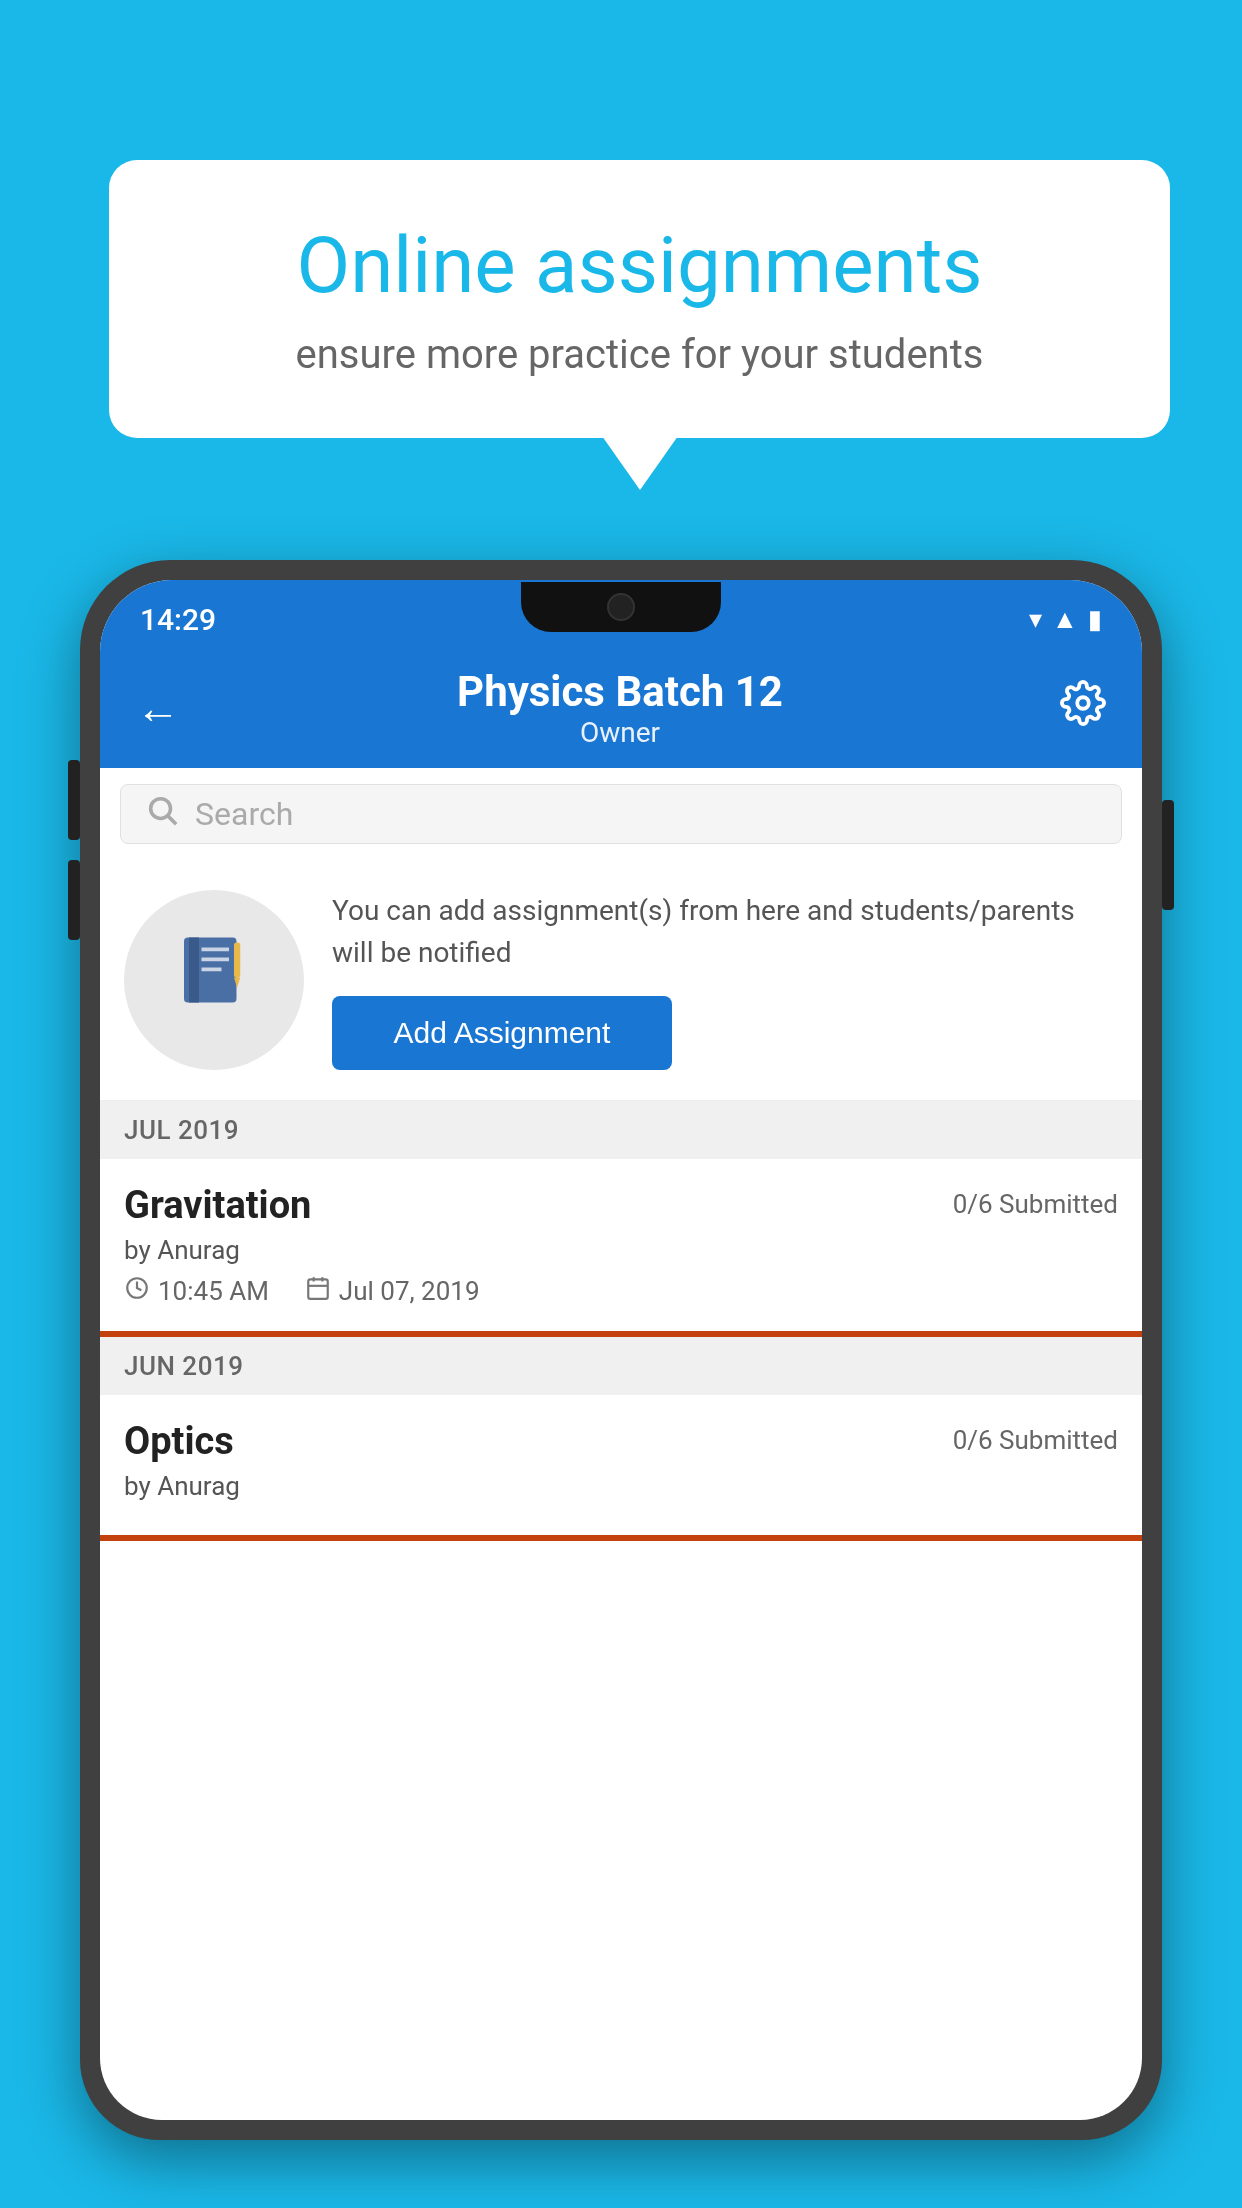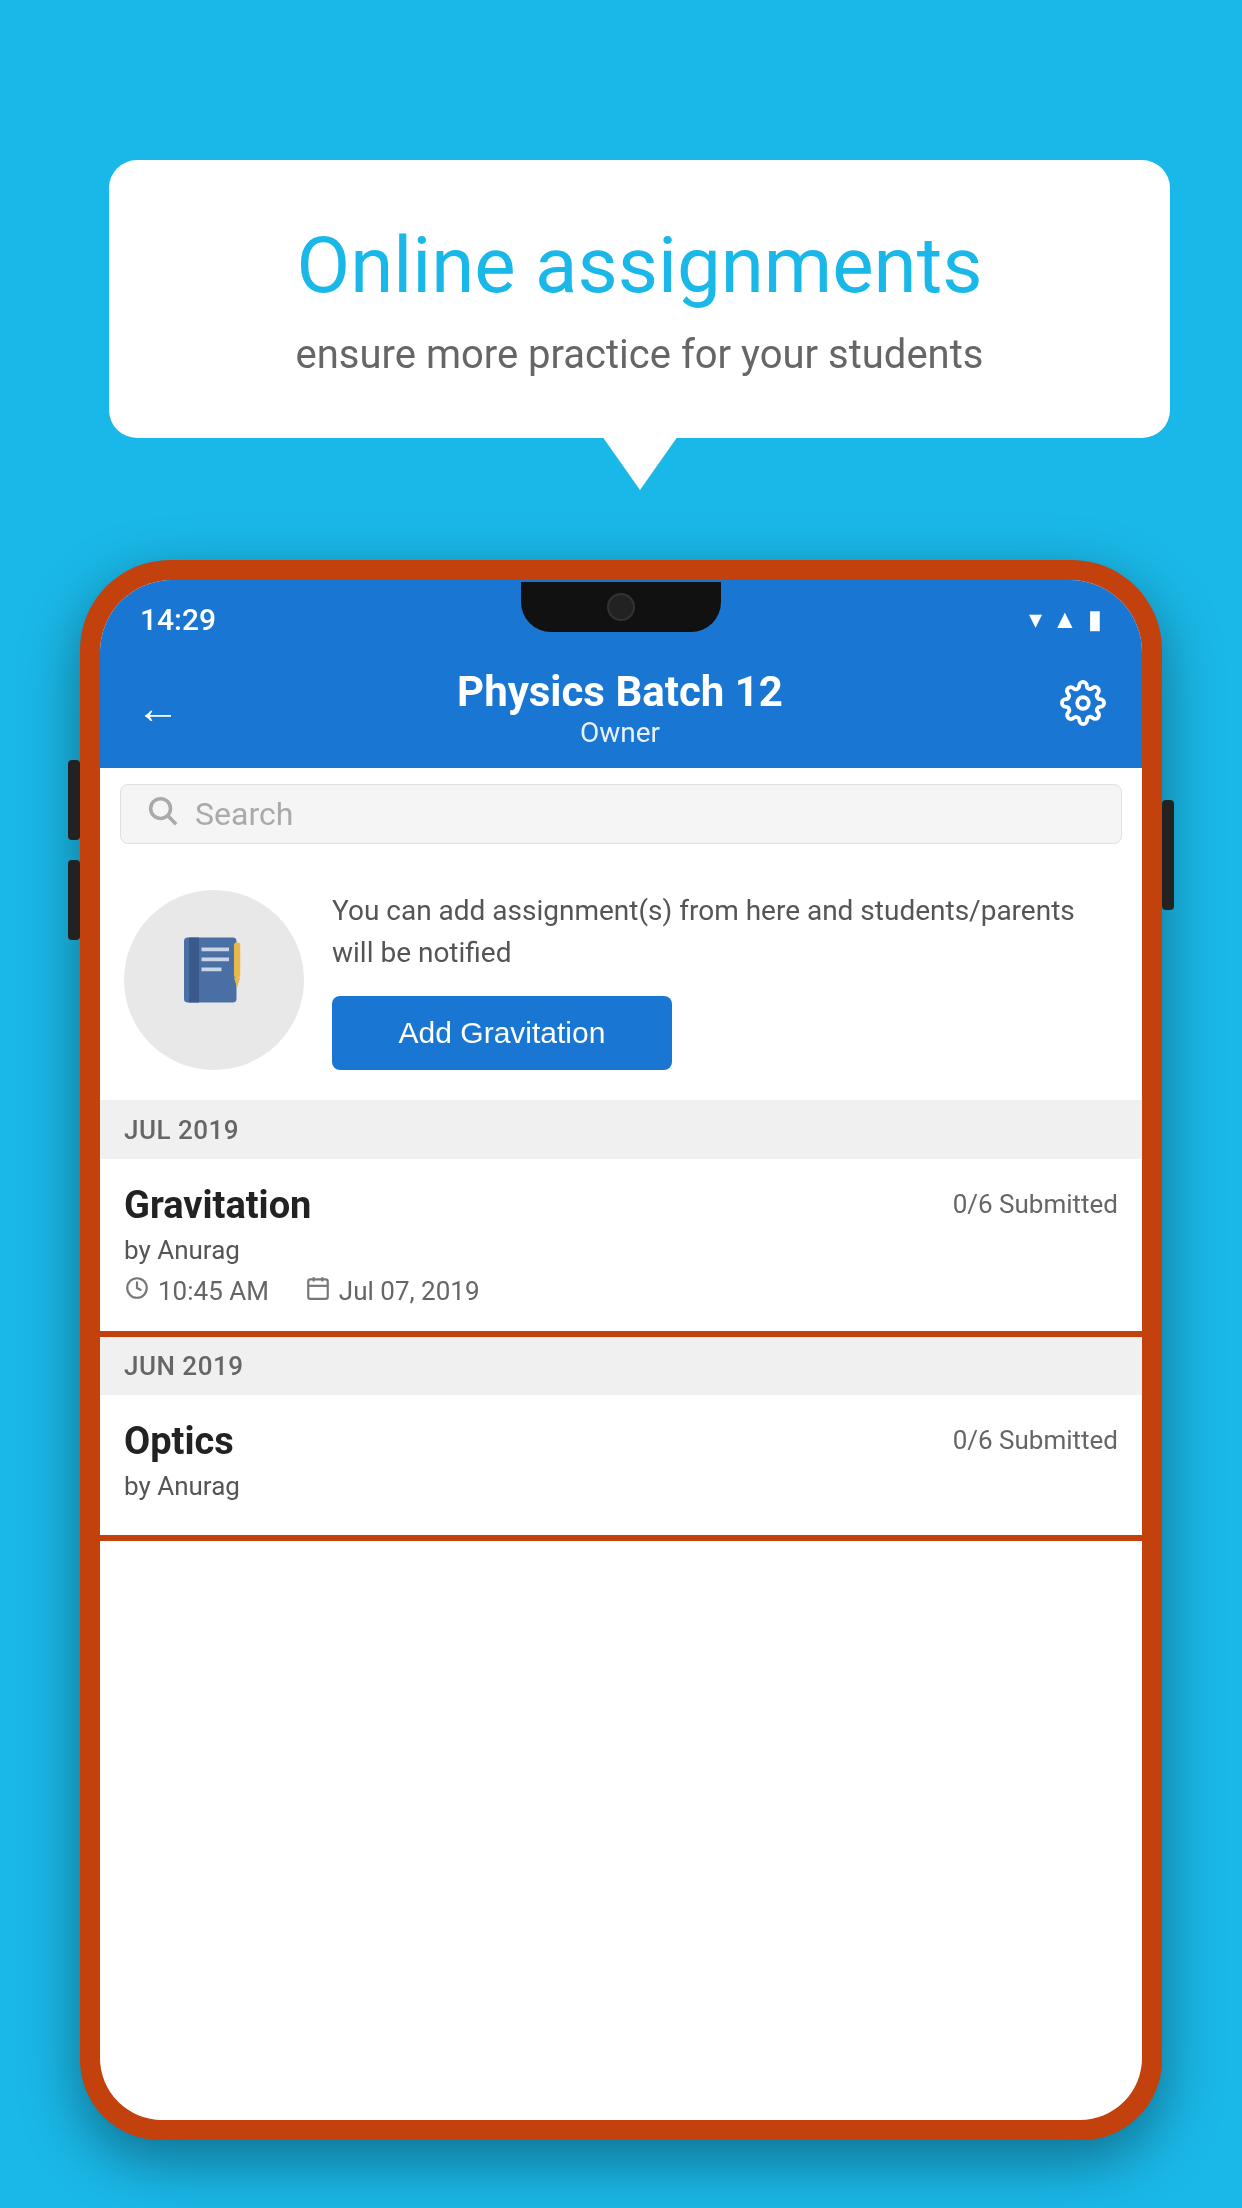--- a/index.html
+++ b/index.html
@@ -59,21 +59,21 @@
     
     .phone-wrapper {
       position: absolute;
       top: 560px;
       left: 80px;
       right: 80px;
       bottom: 0px;
     }
 
     .phone-outer {
-      background: #c2410c;
+      background: #404040;
       border-radius: 90px 90px 80px 80px;
       padding: 20px;
       position: relative;
       width: 100%;
       height: 1580px;
       box-shadow: 0 20px 60px rgba(0,0,0,0.4);
     }
 
     
     .phone-notch {
@@ -447,21 +447,21 @@
               <rect x="22" y="14" width="22" height="3" fill="white" opacity="0.7"></rect>
               <rect x="22" y="22" width="22" height="3" fill="white" opacity="0.7"></rect>
               <rect x="22" y="30" width="16" height="3" fill="white" opacity="0.7"></rect>
               <rect x="48" y="10" width="5" height="28" rx="2" fill="#e8b84b"></rect>
               <polygon points="48,38 53,38 50.5,46" fill="#e8b84b"></polygon>
             </svg>
           </span>
         </div>
         <div class="info-text-area">
           <div class="info-description">You can add assignment(s) from here and students/parents will be notified</div>
-          <button class="add-assignment-btn">Add Gravitation</button>
+          <button class="add-assignment-btn">Add Assignment</button>
         </div>
       </div>
 
       <div class="month-header">
         <span>JUL 2019</span>
       </div>
 
       <div class="assignment-item">
         <div class="assignment-top-row">
           <span class="assignment-name">Gravitation</span>

